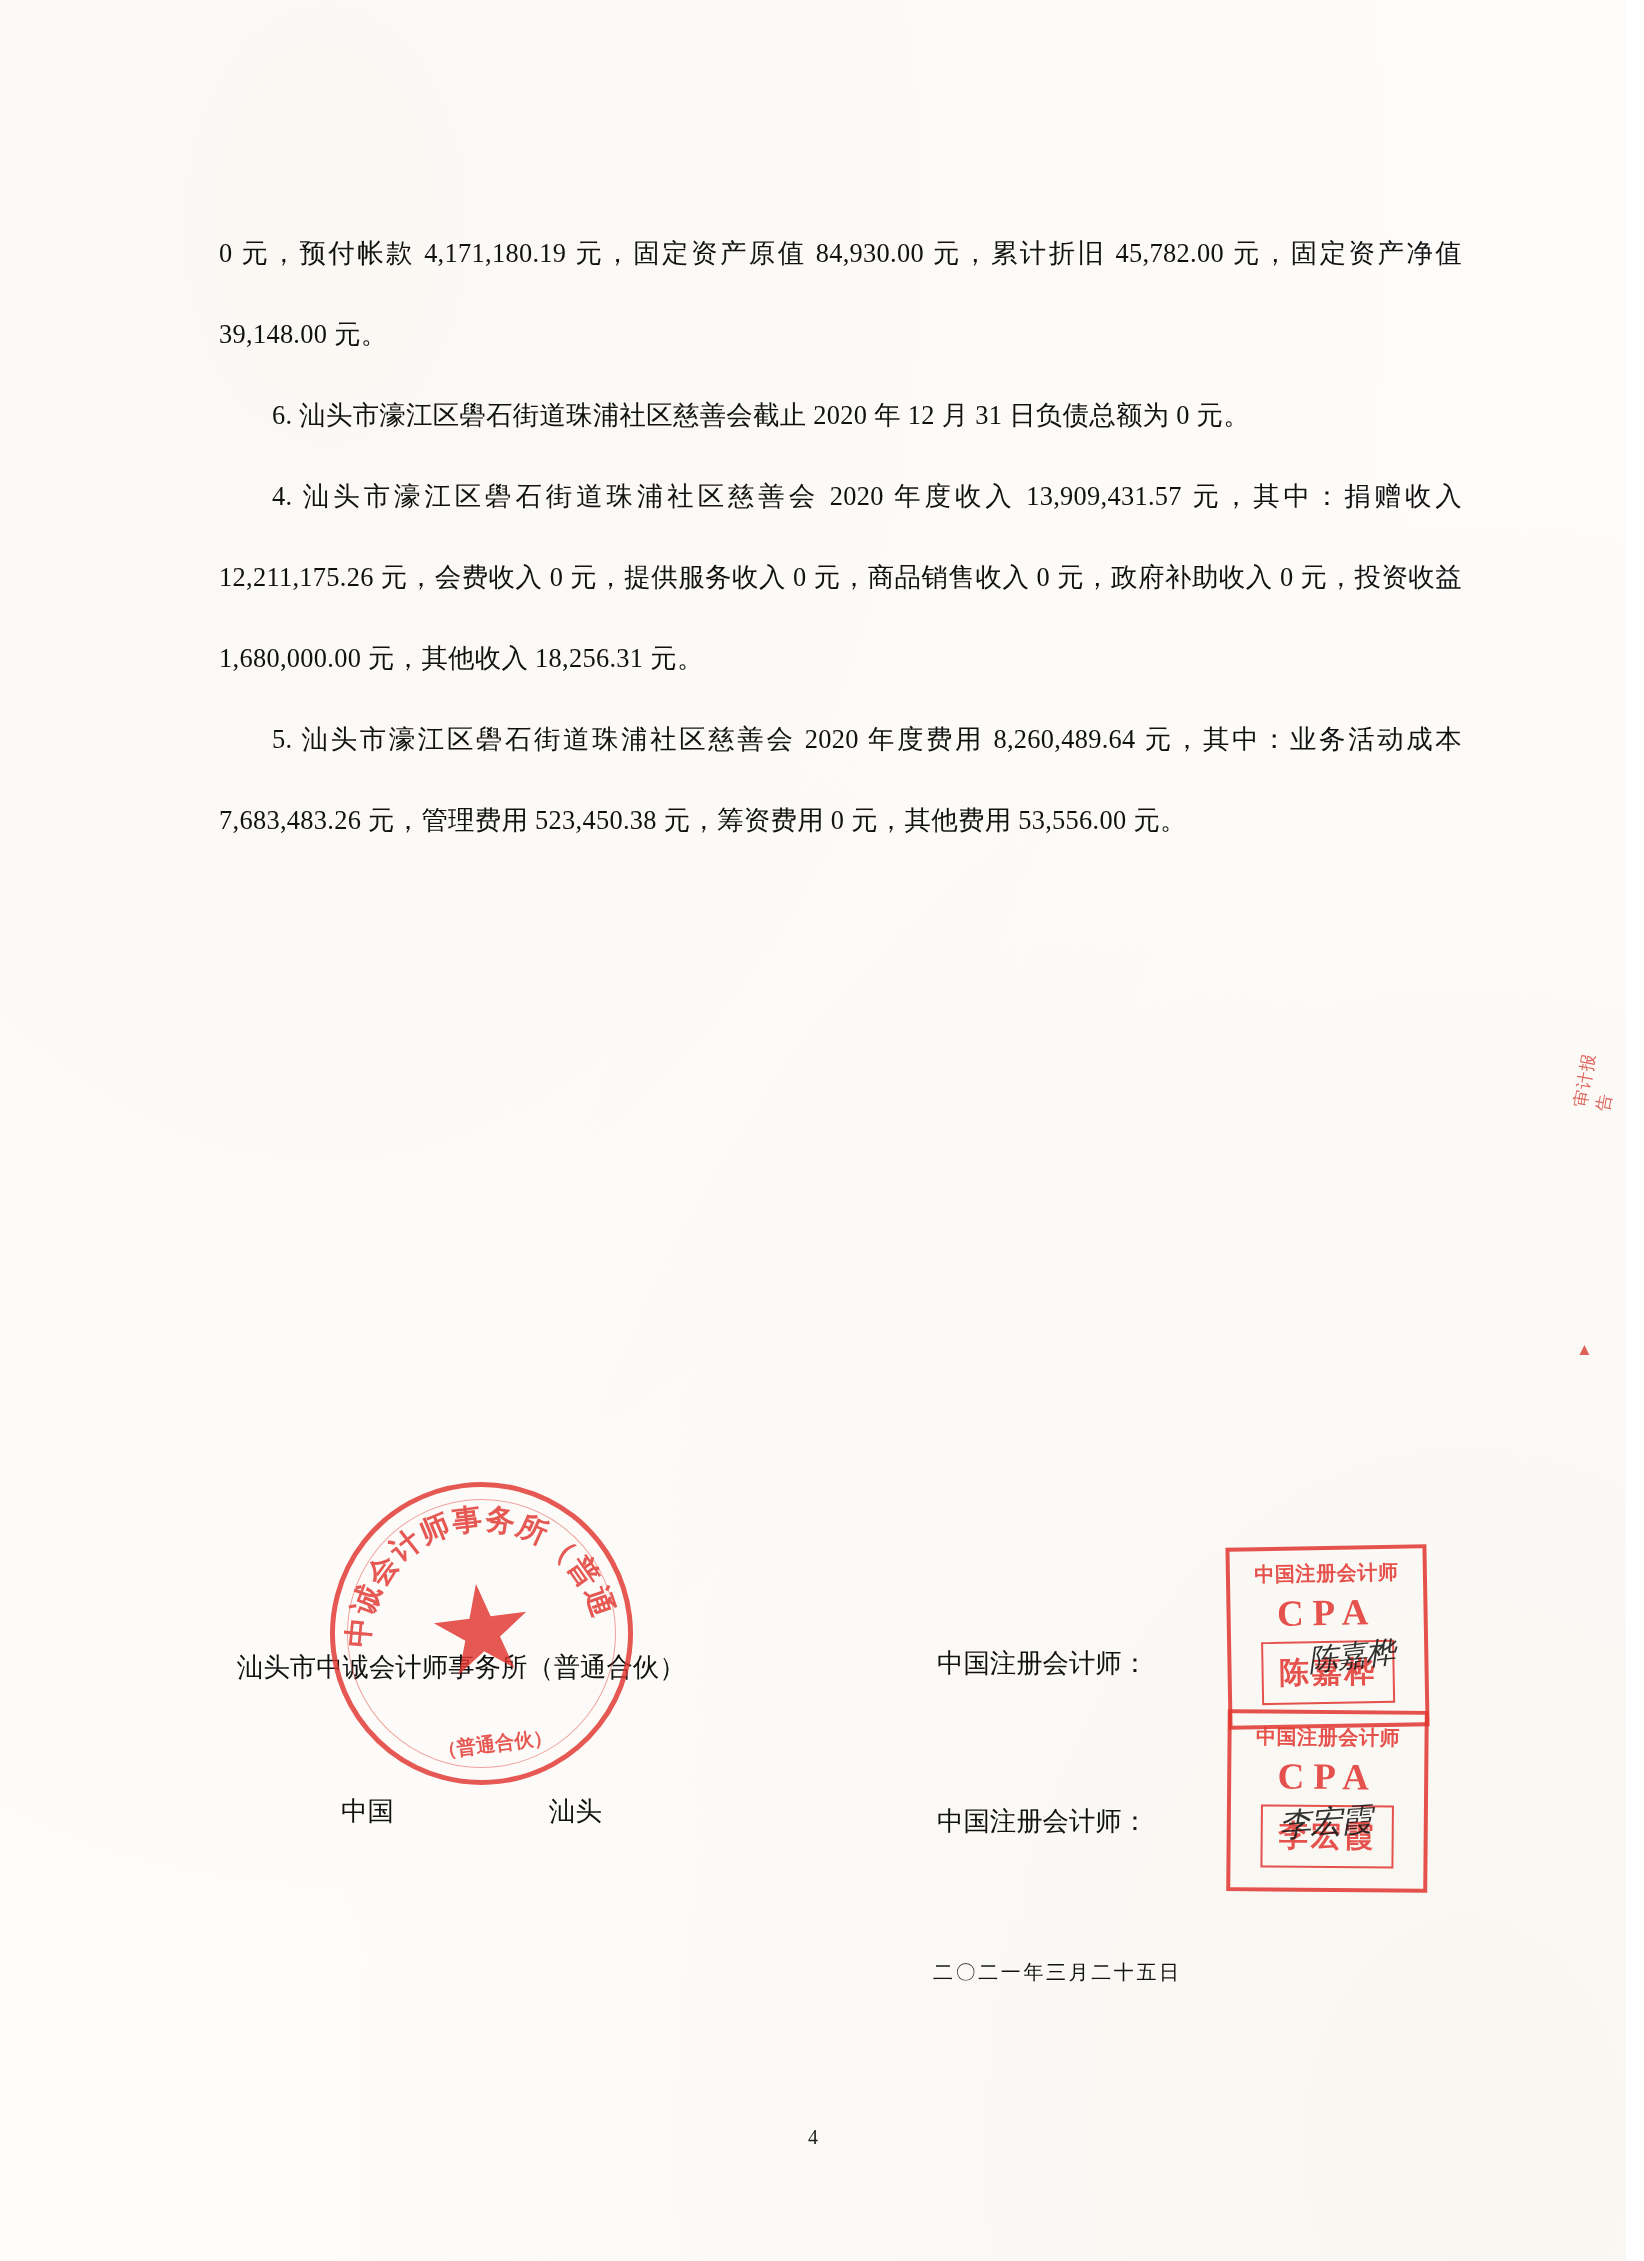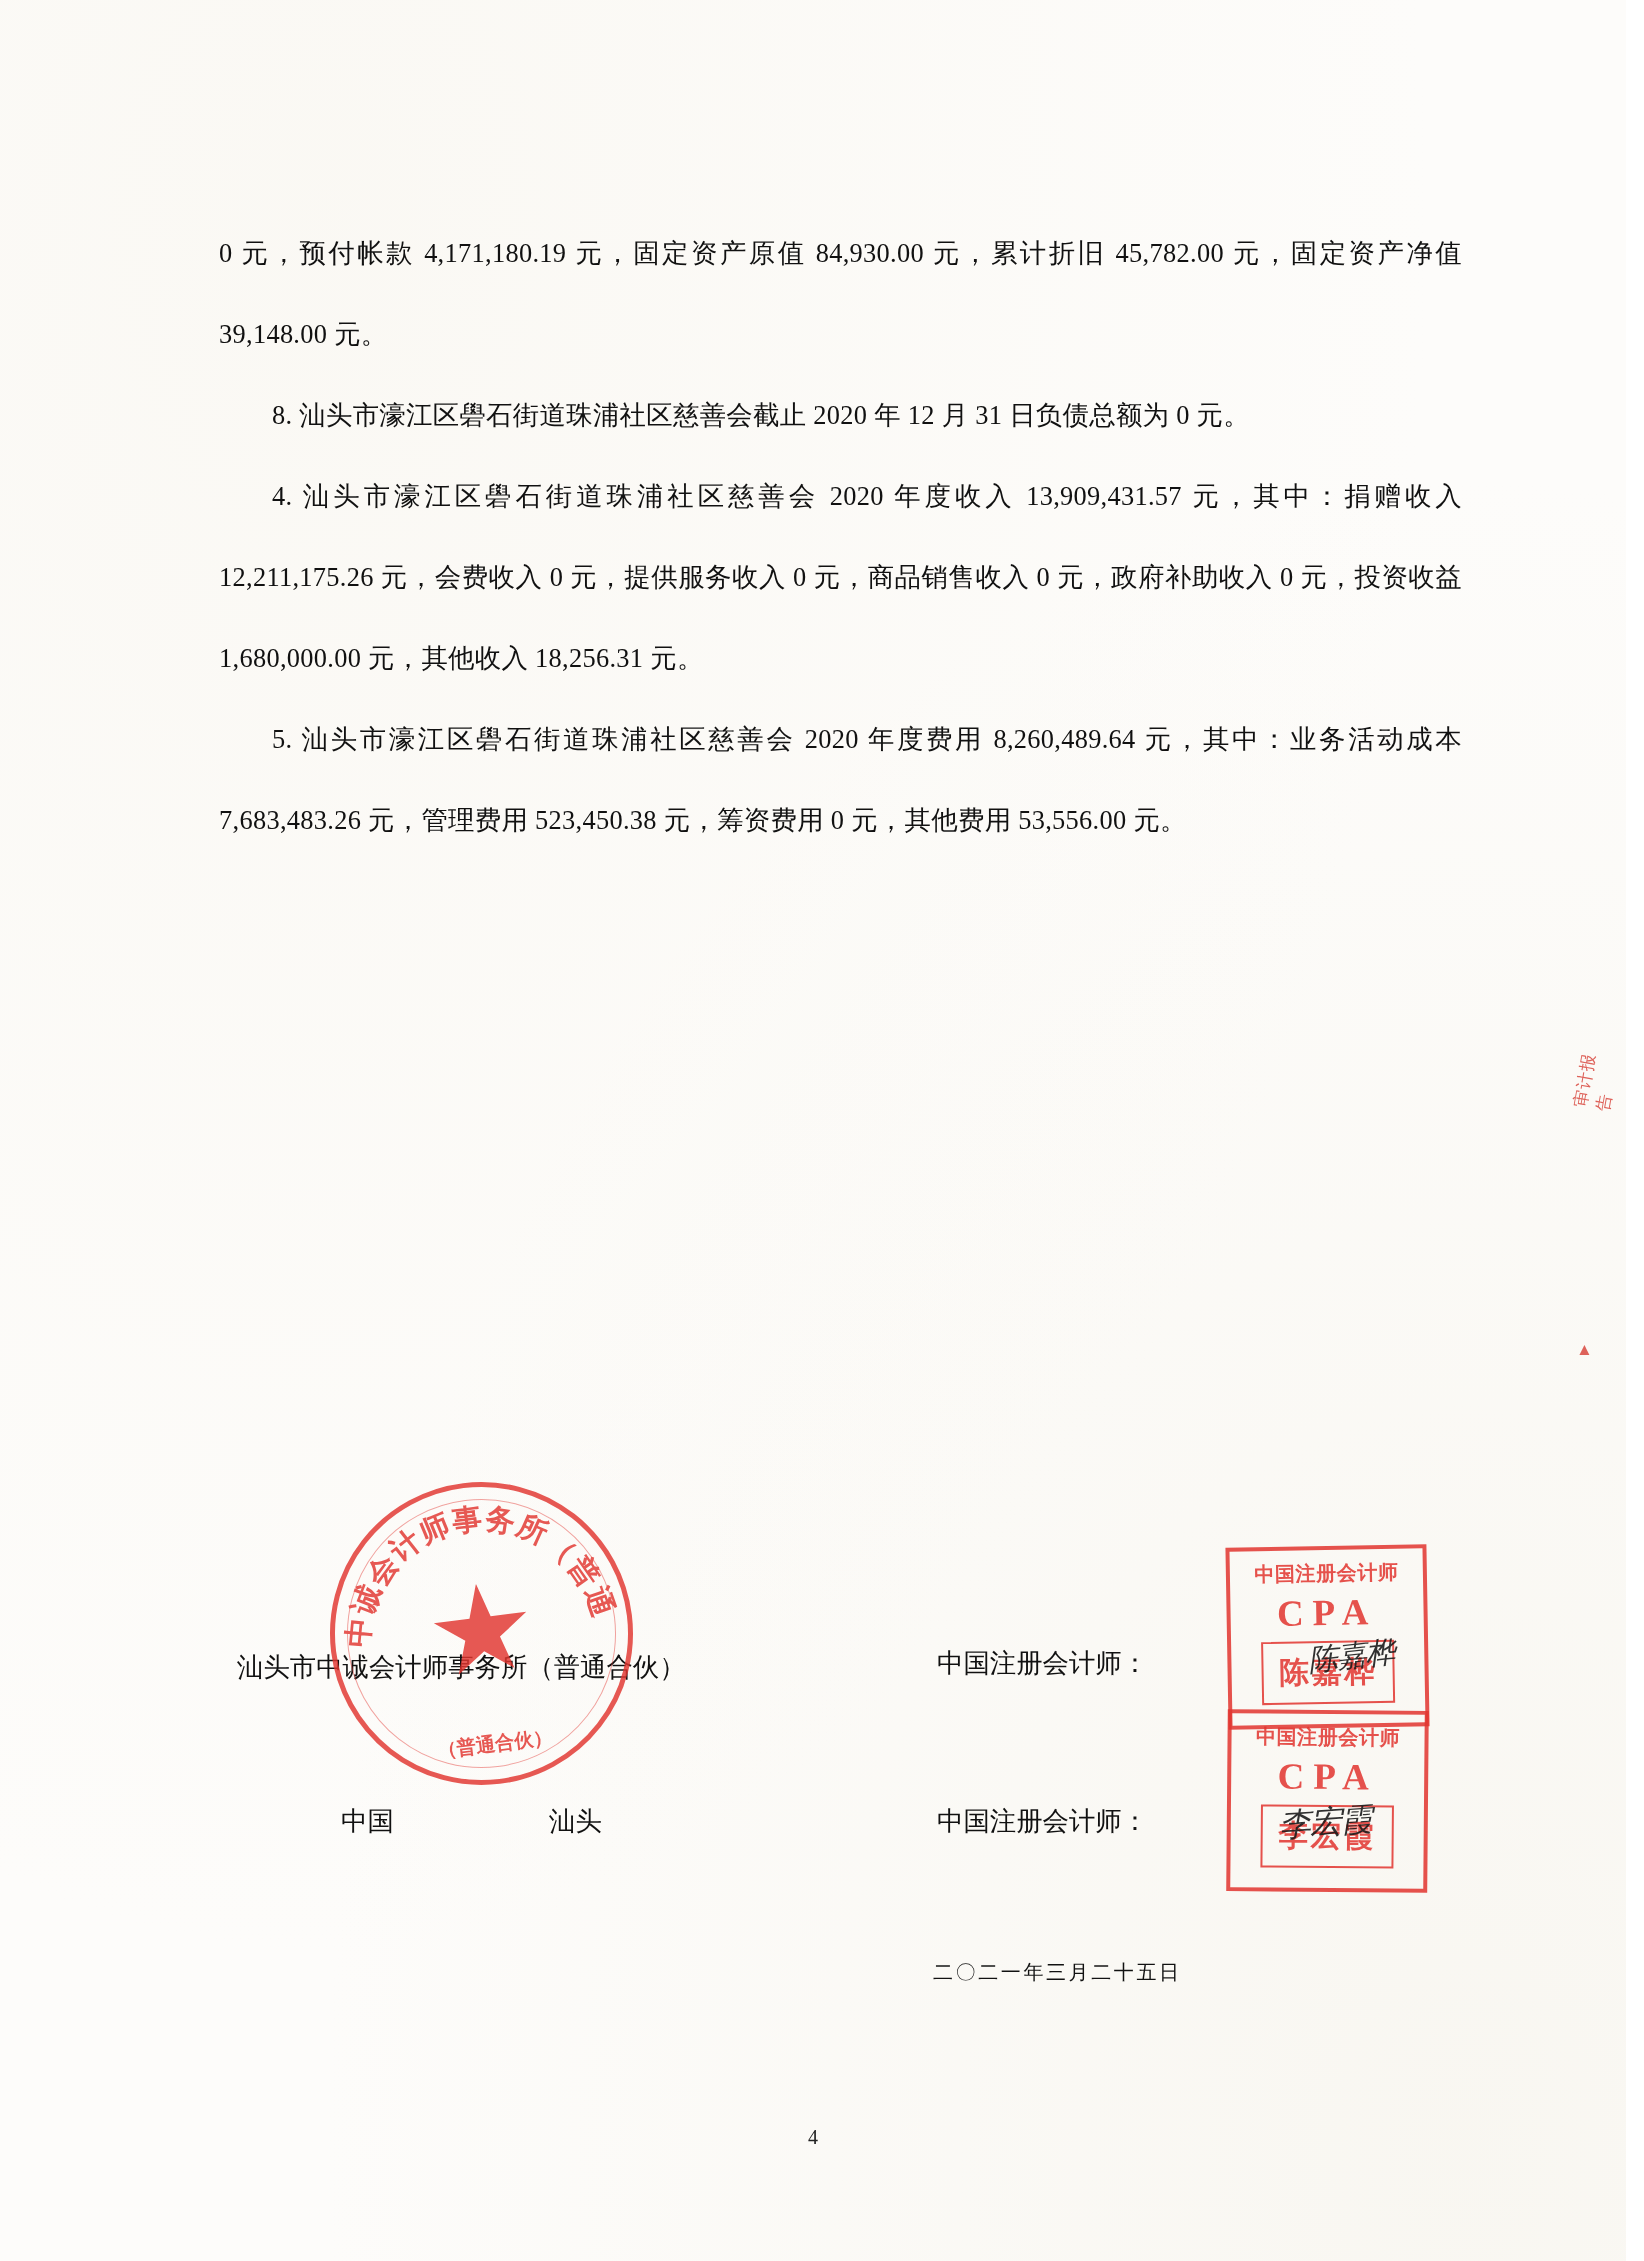--- a/index.html
+++ b/index.html
@@ -58,21 +58,21 @@
     position: absolute;
     left: 237px;
     top: 213px;
     font-size: 26.4px;
     color: #111;
     white-space: nowrap;
   }
   .country-row {
     position: absolute;
     left: 341px;
-    top: 367px;
+    top: 357px;
     font-size: 26.4px;
     color: #111;
     white-space: nowrap;
   }
   .country-row .gap {
     display: inline-block;
     width: 142px;
   }
   .cpa-row-1 {
     position: absolute;
@@ -236,21 +236,21 @@
     color: #222;
   }
 </style>
 </head>
 <body>
 
 <div class="page">
 
   <div class="body-text">
     <p class="para">0 元，预付帐款 4,171,180.19 元，固定资产原值 84,930.00 元，累计折旧 45,782.00 元，固定资产净值 39,148.00 元。</p>
-    <p class="para indent">8. 汕头市濠江区礐石街道珠浦社区慈善会截止 2020 年 12 月 31 日负债总额为 0 元。</p>
+    <p class="para indent">6. 汕头市濠江区礐石街道珠浦社区慈善会截止 2020 年 12 月 31 日负债总额为 0 元。</p>
     <p class="para indent">4. 汕头市濠江区礐石街道珠浦社区慈善会 2020 年度收入 13,909,431.57 元，其中：捐赠收入 12,211,175.26 元，会费收入 0 元，提供服务收入 0 元，商品销售收入 0 元，政府补助收入 0 元，投资收益 1,680,000.00 元，其他收入 18,256.31 元。</p>
     <p class="para indent">5. 汕头市濠江区礐石街道珠浦社区慈善会 2020 年度费用 8,260,489.64 元，其中：业务活动成本 7,683,483.26 元，管理费用 523,450.38 元，筹资费用 0 元，其他费用 53,556.00 元。</p>
   </div>
 
   <div class="sig-area">
     <div class="firm-name">汕头市中诚会计师事务所（普通合伙）</div>
 
     <div class="country-row">
       <span>中国</span>
       <span class="gap"></span>

